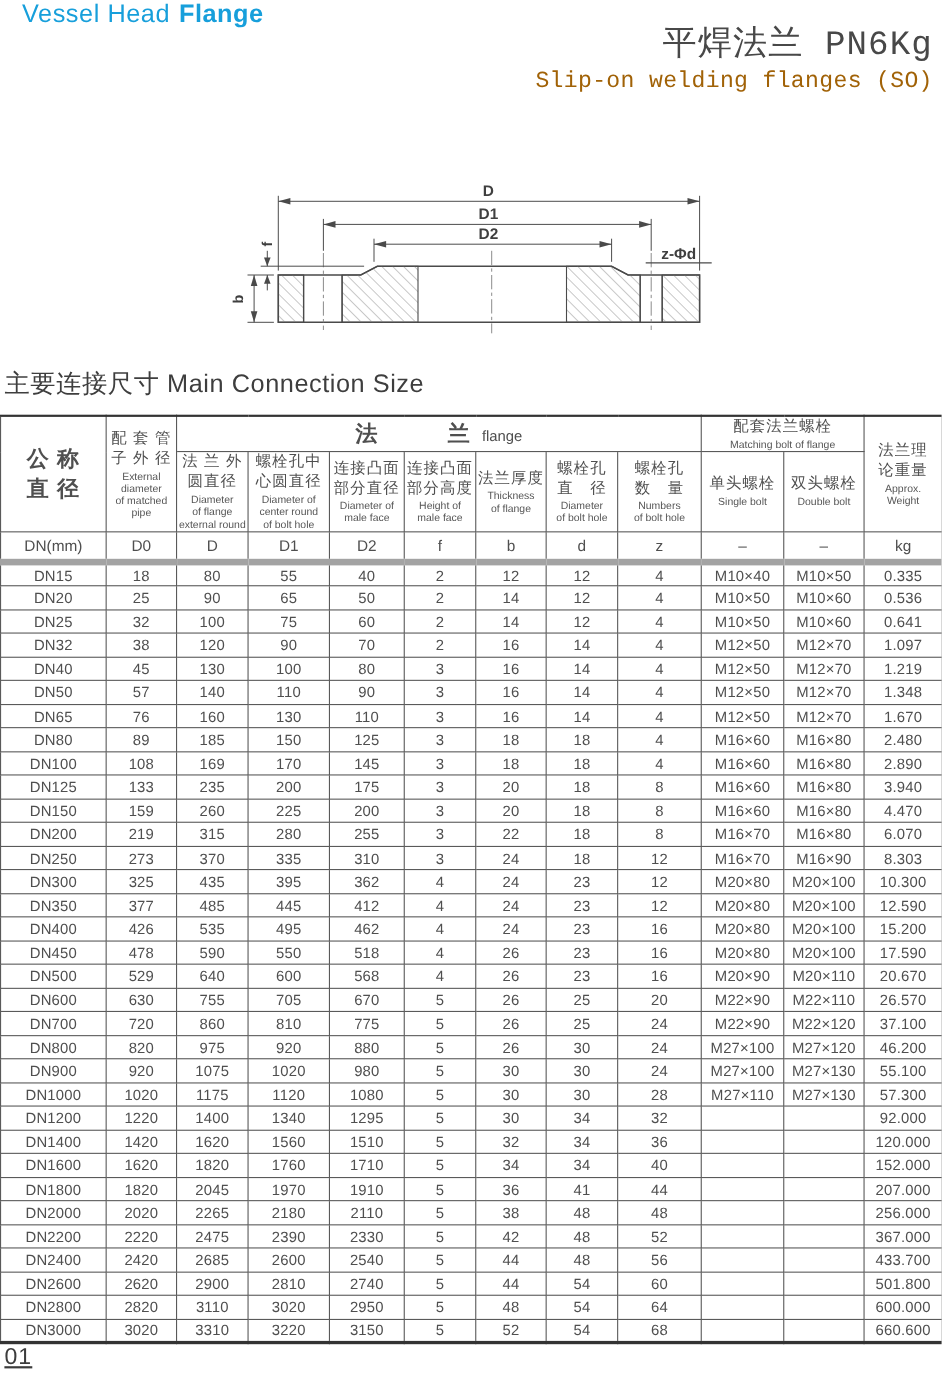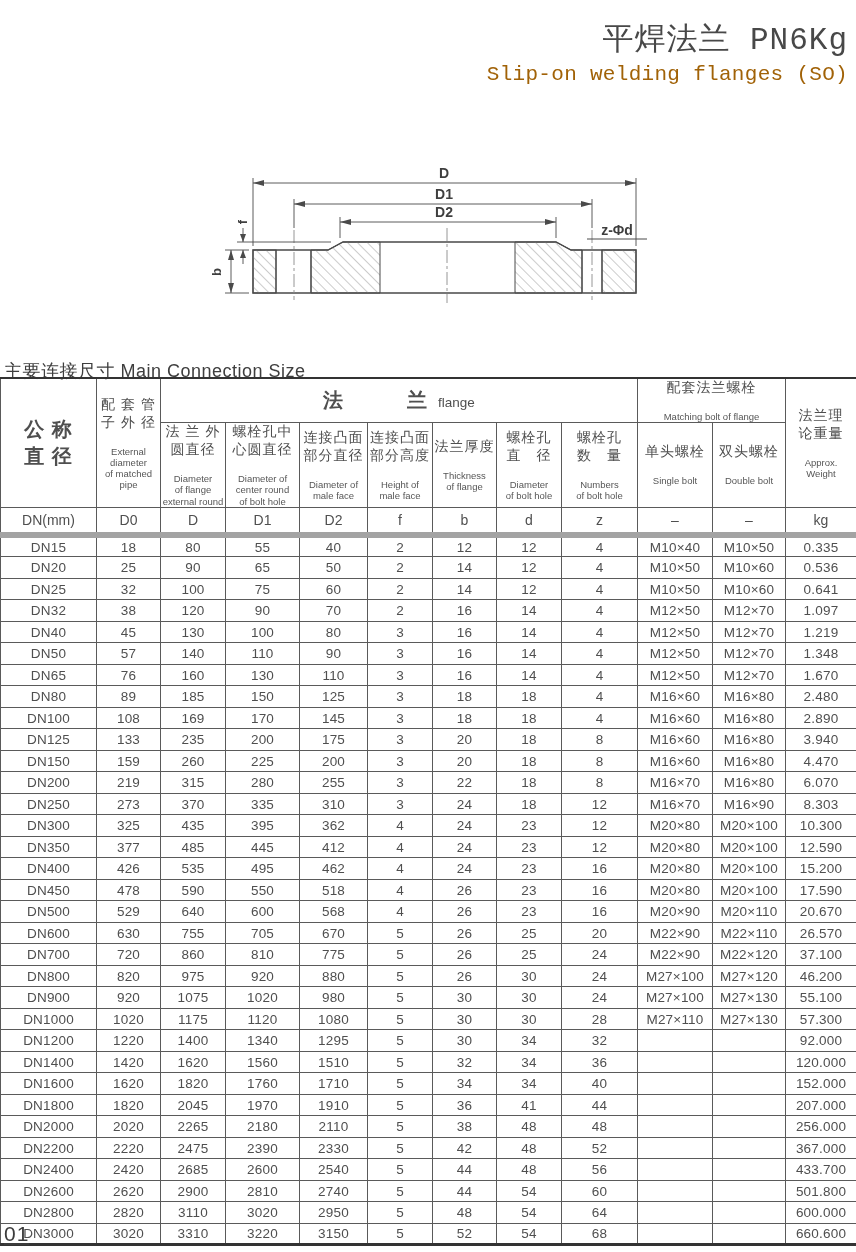--- a/index.html
+++ b/index.html
@@ -12,45 +12,48 @@
   .logo { position:absolute; left:20px; top:2px; }
   .brand { color:#179fdb; font-size:38px; font-weight:bold; font-style:italic; letter-spacing:-1px; line-height:1.05; }
   .brand-sub { color:#179fdb; font-size:23px; letter-spacing:.5px; margin-top:-3px; }
   .brand-sub .bold { font-weight:bold; margin-left:8px; }
   .titles { position:absolute; right:8px; top:18px; text-align:right;font-family:Liberation Mono, monospace; }
   .title-cn { font-size:31px; color:#484848; letter-spacing:1px; }
   .title-en { font-size:21px; color:#a16207; margin-top:3px; letter-spacing:.3px; }
   
   .drawing { position:absolute; left:183px; top:158px; }
   
-  .section { position:absolute; left:4px; top:333px; font-size:18px; font-weight:normal; color:#3e3e3e; letter-spacing:.5px;margin-top:26px; }
+  .section { position:absolute; left:4px; top:333px; font-size:23px; font-weight:normal; color:#3e3e3e; letter-spacing:.5px; }
   
   table.spec {
     position:absolute; left:0; top:377px; width:856px;
     border-collapse:collapse; table-layout:fixed; color:#4f4f4f;
     border-top:2px solid #333; border-bottom:3px solid #333;
   }
   .spec th, .spec td { border:1px solid #5a5a5a; text-align:center; vertical-align:middle; font-weight:normal; padding:0; overflow:hidden; }
   .r-group { height:30px; }
   .r-sub { height:68px; }
   .r-sym { height:28px; }
   .r-sym td { border-bottom:6px solid #a3a3a3; font-size:14px; }
   tbody tr { height:21.5px; }
   tbody td { font-size:13.5px; letter-spacing:.2px; }
   .cn { font-size:14px; letter-spacing:1px; }
   .cn-lg { font-size:20px;font-weight:bold; }
-  .en { font-size:9.5px; line-height:1.18; color:#565656; letter-spacing:0; margin-top:14px; }
+  .en { font-size:9.5px; line-height:1.18; color:#565656; letter-spacing:0; margin-top:2px; }
   .en-inline { font-size:13.5px; margin-left:10px; letter-spacing:0; }
   .pre { white-space:pre-line; }
   .pagenum { position:absolute; left:4px; top:1222px; font-size:21px; color:#3c3c3c; letter-spacing:1px;text-decoration:underline; }
 </style>
 </head>
 <body>
 
 <div class="logo">
+  <div class="brand-sub">
+    <span>Vessel Head</span><span class="bold">Flange</span>
+  </div>
 </div>
 
 <div class="titles">
   <div class="title-cn">平焊法兰 PN6Kg</div>
   <div class="title-en">Slip-on welding flanges (SO)</div>
 </div>
 
 <svg class="drawing" width="500" height="158" viewBox="0 0 500 158">
   <defs>
     <pattern id="hatch" patternUnits="userSpaceOnUse" width="7" height="7" patternTransform="rotate(-45)">

